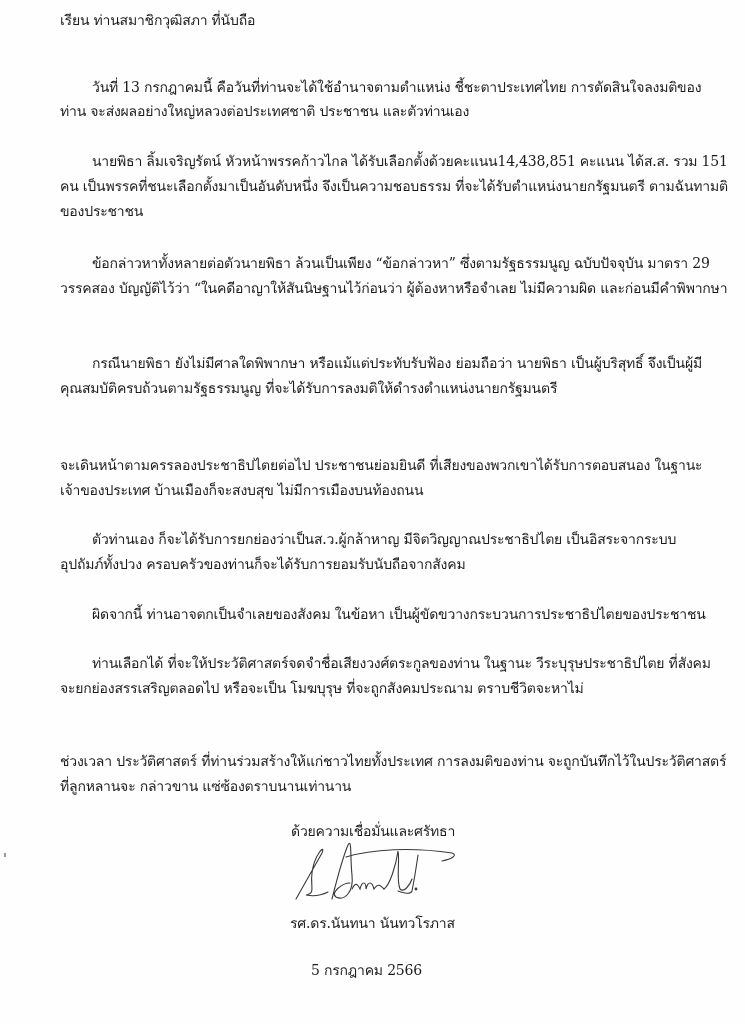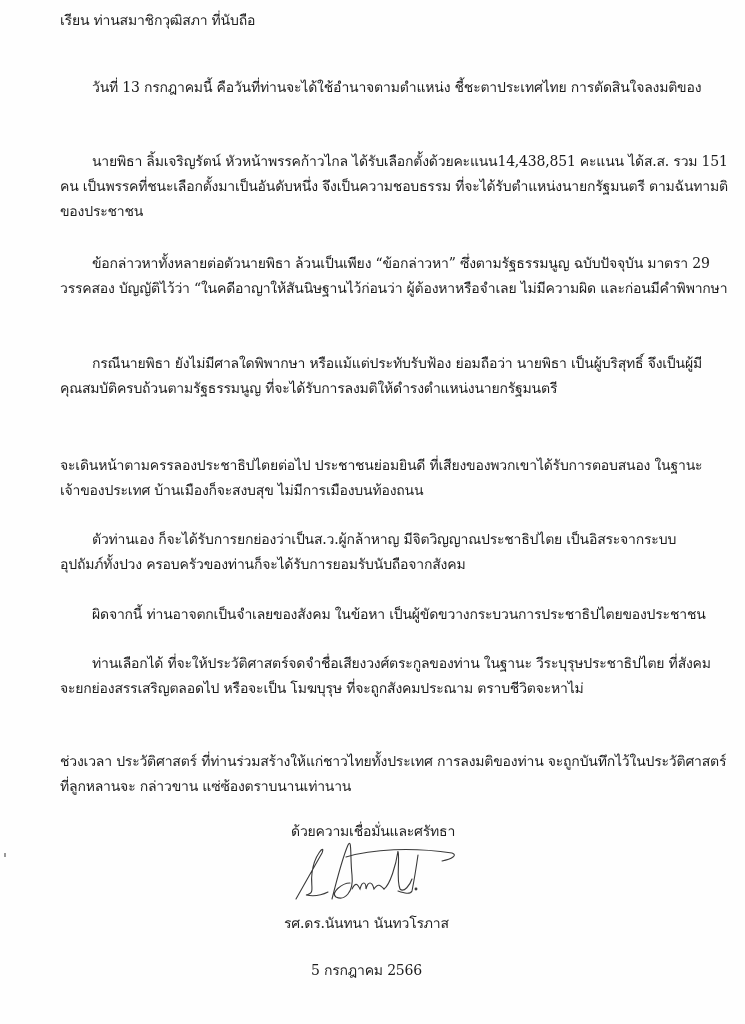--- a/index.html
+++ b/index.html
@@ -18,20 +18,21 @@
     .signature { position: absolute; left: 292px; top: 835px; width: 170px; height: 72px; }
   </style>
 </head>
 <body>
 
 <div class="page">
 
   <div class="line" style="top:12px">เรียน ท่านสมาชิกวุฒิสภา ที่นับถือ</div>
 
   <div class="line indent" style="top:79px">วันที่ 13 กรกฎาคมนี้ คือวันที่ท่านจะได้ใช้อำนาจตามตำแหน่ง ชี้ชะตาประเทศไทย การตัดสินใจลงมติของ</div>
+  <div class="line" style="top:103px">ท่าน จะส่งผลอย่างใหญ่หลวงต่อประเทศชาติ ประชาชน และตัวท่านเอง</div>
 
   <div class="line indent" style="top:153px">นายพิธา ลิ้มเจริญรัตน์ หัวหน้าพรรคก้าวไกล ได้รับเลือกตั้งด้วยคะแนน14,438,851 คะแนน ได้ส.ส. รวม 151</div>
   <div class="line" style="top:178px">คน เป็นพรรคที่ชนะเลือกตั้งมาเป็นอันดับหนึ่ง จึงเป็นความชอบธรรม ที่จะได้รับตำแหน่งนายกรัฐมนตรี ตามฉันทามติ</div>
   <div class="line" style="top:203px">ของประชาชน</div>
 
   <div class="line indent" style="top:255px">ข้อกล่าวหาทั้งหลายต่อตัวนายพิธา ล้วนเป็นเพียง “ข้อกล่าวหา” ซึ่งตามรัฐธรรมนูญ ฉบับปัจจุบัน มาตรา 29</div>
   <div class="line" style="top:280px">วรรคสอง บัญญัติไว้ว่า “ในคดีอาญาให้สันนิษฐานไว้ก่อนว่า ผู้ต้องหาหรือจำเลย ไม่มีความผิด และก่อนมีคำพิพากษา</div>
 
   <div class="line indent" style="top:355px">กรณีนายพิธา ยังไม่มีศาลใดพิพากษา หรือแม้แต่ประทับรับฟ้อง ย่อมถือว่า นายพิธา เป็นผู้บริสุทธิ์ จึงเป็นผู้มี</div>
   <div class="line" style="top:380px">คุณสมบัติครบถ้วนตามรัฐธรรมนูญ ที่จะได้รับการลงมติให้ดำรงตำแหน่งนายกรัฐมนตรี</div>
@@ -57,18 +58,18 @@
       <path d="M4 64 C12 50, 22 32, 30 18 C34 8, 22 20, 20 38 C18 52, 24 58, 14 60 C24 62, 30 60, 36 57"></path>
       <path d="M40 64 C44 48, 50 24, 56 10 C60 2, 58 22, 60 40 C62 58, 52 66, 44 62 C38 58, 50 48, 58 48"></path>
       <path d="M60 54 C64 46, 66 50, 68 54 C70 46, 74 46, 74 54 C76 46, 80 46, 82 54 C86 48, 88 50, 92 54"></path>
       <path d="M92 54 C98 50, 104 30, 106 16 C108 26, 104 44, 108 54 C112 58, 118 50, 120 44"></path>
       <path d="M126 20 C124 34, 122 46, 120 56 C118 60, 112 58, 106 56"></path>
       <path d="M54 22 C80 14, 120 12, 160 18 C166 20, 160 24, 150 26"></path>
       <circle cx="124" cy="54" r="0.9" fill="#3a3a3a"></circle>
     </g>
   </svg>
 
-  <div class="line" style="left:284px; top:915px">รศ.ดร.นันทนา นันทวโรภาส</div>
+  <div class="line" style="left:290px; top:915px">รศ.ดร.นันทนา นันทวโรภาส</div>
 
   <div class="line" style="left:311px; top:962px">5 กรกฎาคม 2566</div>
 
   <div class="speck"></div>
 </div>
 
 </body></html>

